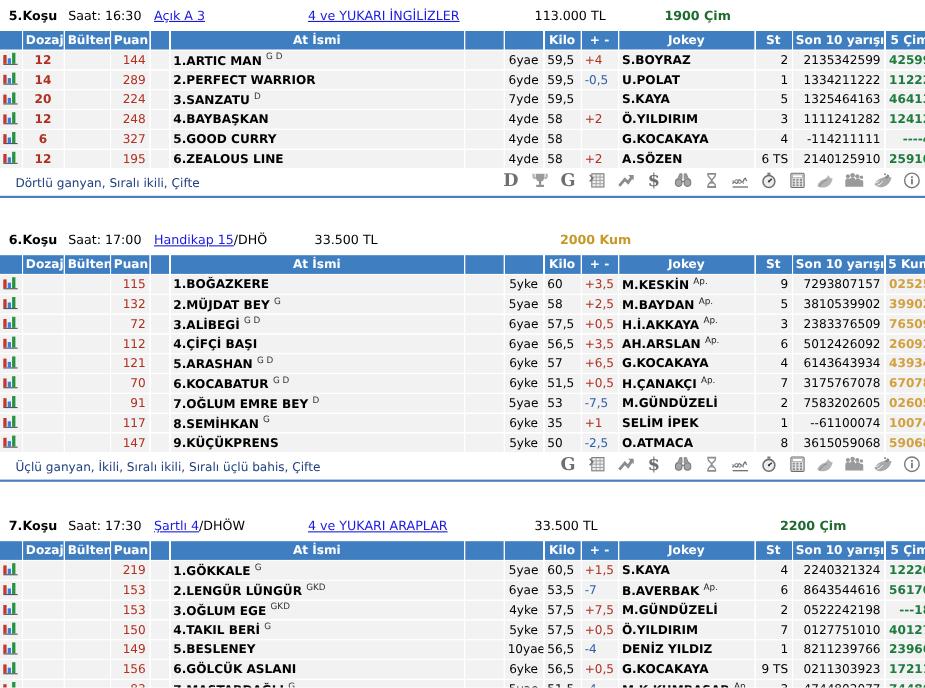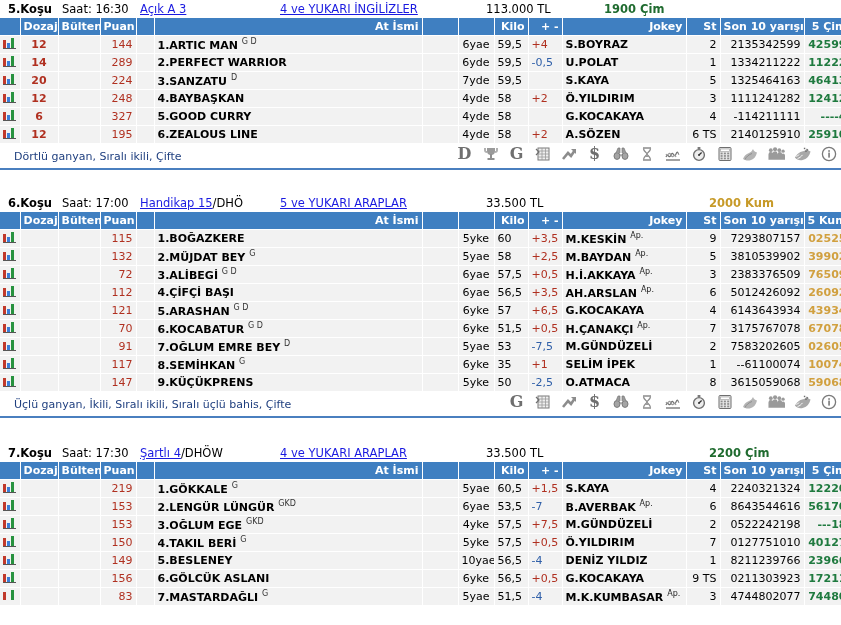--- a/index.html
+++ b/index.html
@@ -10,21 +10,21 @@
     font-family: "DejaVu Sans", "Liberation Sans", sans-serif;
     font-size: 11px;
     color: #000;
     overflow: hidden;
   }
   .page { width: 841px; height: 625px; position: relative; }
 
   
   .race { width: 841px; }
   .race-header {
-    height: 18px;
+    height: 28px;
     display: flex;
     align-items: center;
     padding-left: 8px;
     font-size: 11.5px;
     white-space: nowrap;
   }
   .rh-koshu { font-weight: bold; color: #000; width: 54px; }
   .rh-saat  { color: #000; width: 78px; }
   .rh-cond  { width: 140px; }
   .rh-cond a, .rh-group a, .rh-note a {
@@ -44,21 +44,21 @@
     border-collapse: collapse;
     width: 841px;
     table-layout: fixed;
     font-size: 11px;
   }
   table.rt th {
     background: #3f7fc1;
     color: #fff;
     font-weight: bold;
     font-size: 11px;
-    text-align: right;
+    text-align: center;
     padding: 2px 3px;
     height: 15px;
     border-right: 1px solid #fff;
     border-bottom: 1px solid #fff;
     white-space: nowrap;
     overflow: hidden;
   }
   table.rt td {
     background: #f2f2f2;
     border-right: 1px solid #ffffff;
@@ -382,21 +382,20 @@
           </span>
         </div>
       </div>
     </div>
     <div class="spacer"></div>
     <div class="race">
       <div class="race-header">
         <span class="rh-koshu">6.Koşu</span>
         <span class="rh-saat">Saat: 17:00</span>
         <span class="rh-cond"><a>Handikap  15</a><span class="dho">/DHÖ</span></span>
-        <span class="rh-group"><a>5 ve YUKARI ARAPLAR</a></span>
         <span class="rh-prize">33.500 TL</span>
         <span class="rh-note"></span>
         <span class="rh-dist dist-tan">2000 Kum</span>
       </div>
       <table class="rt">
         <thead>
           <tr>
             <th class="c-icon"></th>
             <th class="c-dozaj">Dozaj</th>
             <th class="c-bulten">Bülten</th>

